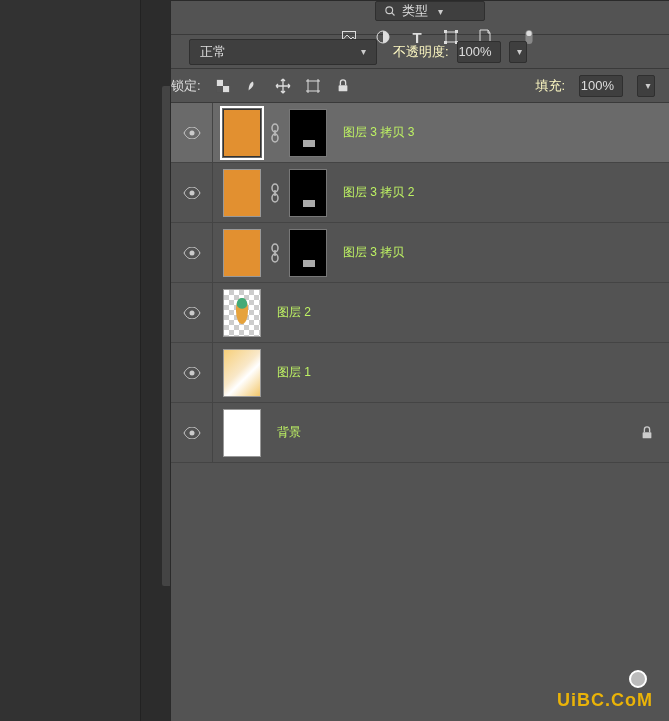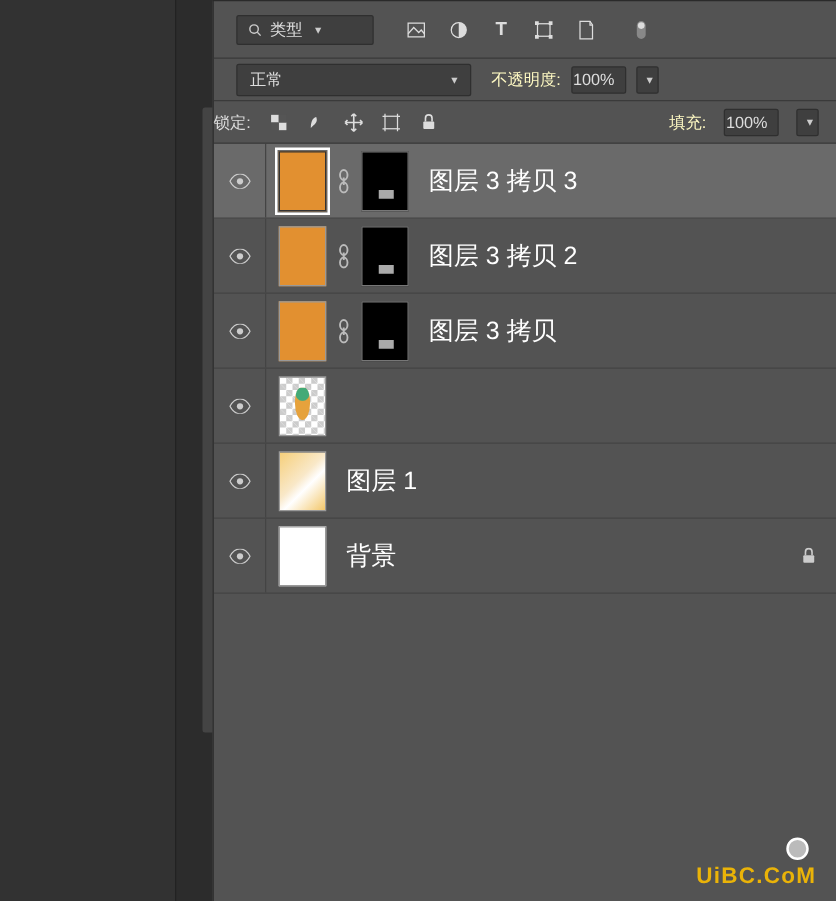--- a/index.html
+++ b/index.html
@@ -22,21 +22,21 @@
   }
   .panel {
     flex: 1; background: #535353;
     border-top: 1px solid #2a2a2a; border-left: 1px solid #2a2a2a;
     display: flex; flex-direction: column;
     padding-left: 0;
     position: relative;
   }
   .panel-inner { padding-left: 42px; }
   .row { display: flex; align-items: center; height: 34px; gap: 8px; padding-right: 14px; }
-  .filter-row { height: 46px; border-bottom: 1px solid #3a3a3a; padding-left: 18px; }
+  .filter-row { height: 34px; border-bottom: 1px solid #3a3a3a; padding-left: 34px; flex-direction: column; }
   .search-box {
     display: flex; align-items: center; gap: 6px;
     background: #3f3f3f; border: 1px solid #2f2f2f;
     height: 24px; padding: 0 8px; width: 110px;
     border-radius: 2px;
   }
   .search-box .mag { font-size: 12px; color: #ccc; }
   .search-box .txt { font-size: 13px; color: #ddd; }
   .chev { font-size: 10px; color: #ccc; margin-left: 4px; }
   .flt-icons { display: flex; gap: 18px; margin-left: 18px; align-items: center; color: #ddd; }
@@ -98,21 +98,21 @@
   }
   .link-ico { width: 16px; height: 24px; margin: 0 6px; display: flex; align-items: center; justify-content: center; }
   .mask {
     width: 38px; height: 48px; background: #000; border: 1px solid #777;
     flex-shrink: 0; position: relative;
   }
   .mask::after {
     content: ""; position: absolute; left: 13px; top: 30px; width: 12px; height: 7px;
     background: #aaa;
   }
-  .lname { margin-left: 16px; color: #ffffff; font-size: 20px; flex: 1; }
+  .lname { margin-left: 16px; color: #bef264; font-size: 12px; flex: 1; }
   .lock-pad { width: 16px; height: 16px; display: flex; align-items: center; justify-content: center; }
   .watermark {
     position: absolute; right: 16px; bottom: 10px;
     color: #eab308; font-size: 18px; font-weight: 600;
     letter-spacing: 1px;
   }
   .wm-row { display:flex; align-items:center; gap:6px; justify-content:flex-end; margin-bottom:2px; }
   .wm-dot { width:18px; height:18px; border-radius:50%; background:#bbb; border:2px solid #fff; }
   .wm-txt { font-size:12px; color:#ccc; letter-spacing:0; font-weight:400; }
   svg { display: block; }
@@ -304,20 +304,21 @@
       <div class="layer">
         <div class="vis">
           <span class="eye">
             <svg viewBox="0 0 18 12">
               <path d="M1 6 C3 2 6 0 9 0 C12 0 15 2 17 6 C15 10 12 12 9 12 C6 12 3 10 1 6 Z" fill="none" stroke="#ccc" stroke-width="1"></path>
               <circle cx="9" cy="6" r="2.5" fill="#ccc"></circle>
             </svg>
           </span>
         </div>
         <div class="thumb checker"></div>
+        <div class="lname">图层 2</div>
       </div>
       <div class="layer">
         <div class="vis">
           <span class="eye">
             <svg viewBox="0 0 18 12">
               <path d="M1 6 C3 2 6 0 9 0 C12 0 15 2 17 6 C15 10 12 12 9 12 C6 12 3 10 1 6 Z" fill="none" stroke="#ccc" stroke-width="1"></path>
               <circle cx="9" cy="6" r="2.5" fill="#ccc"></circle>
             </svg>
           </span>
         </div>

